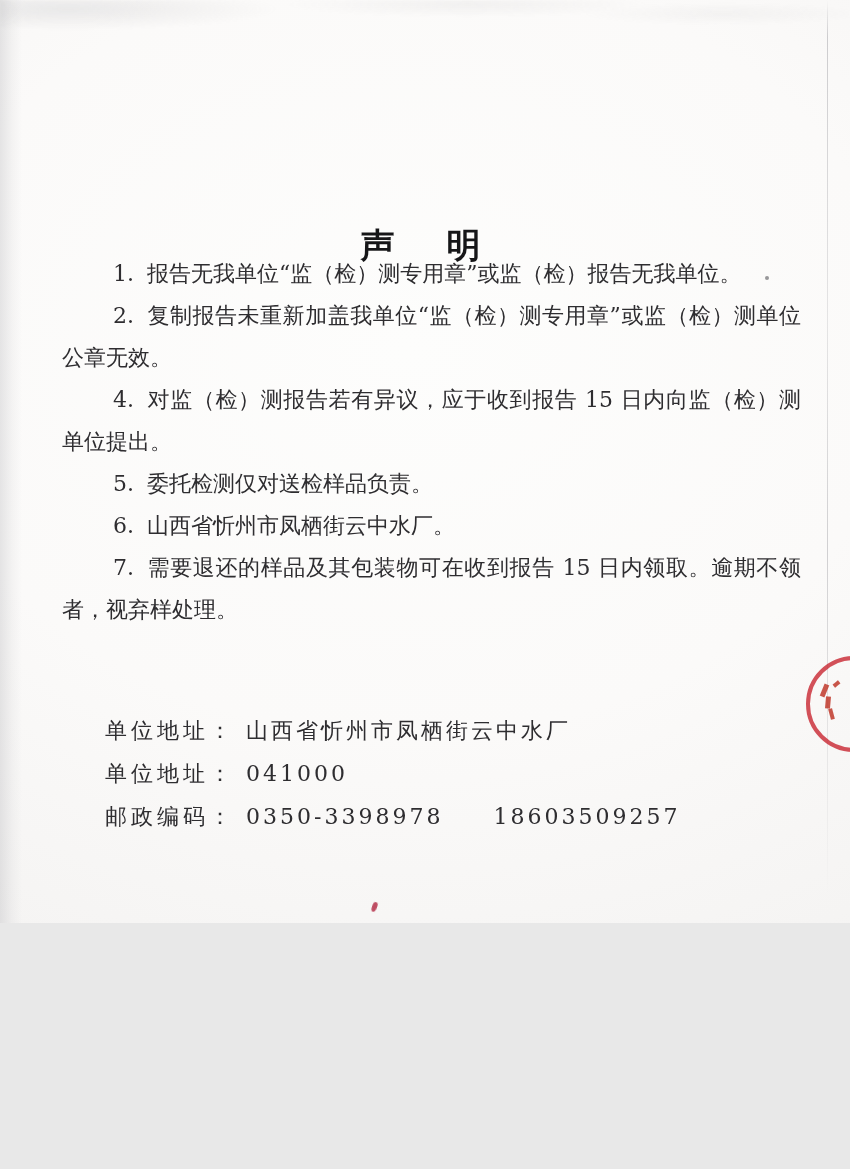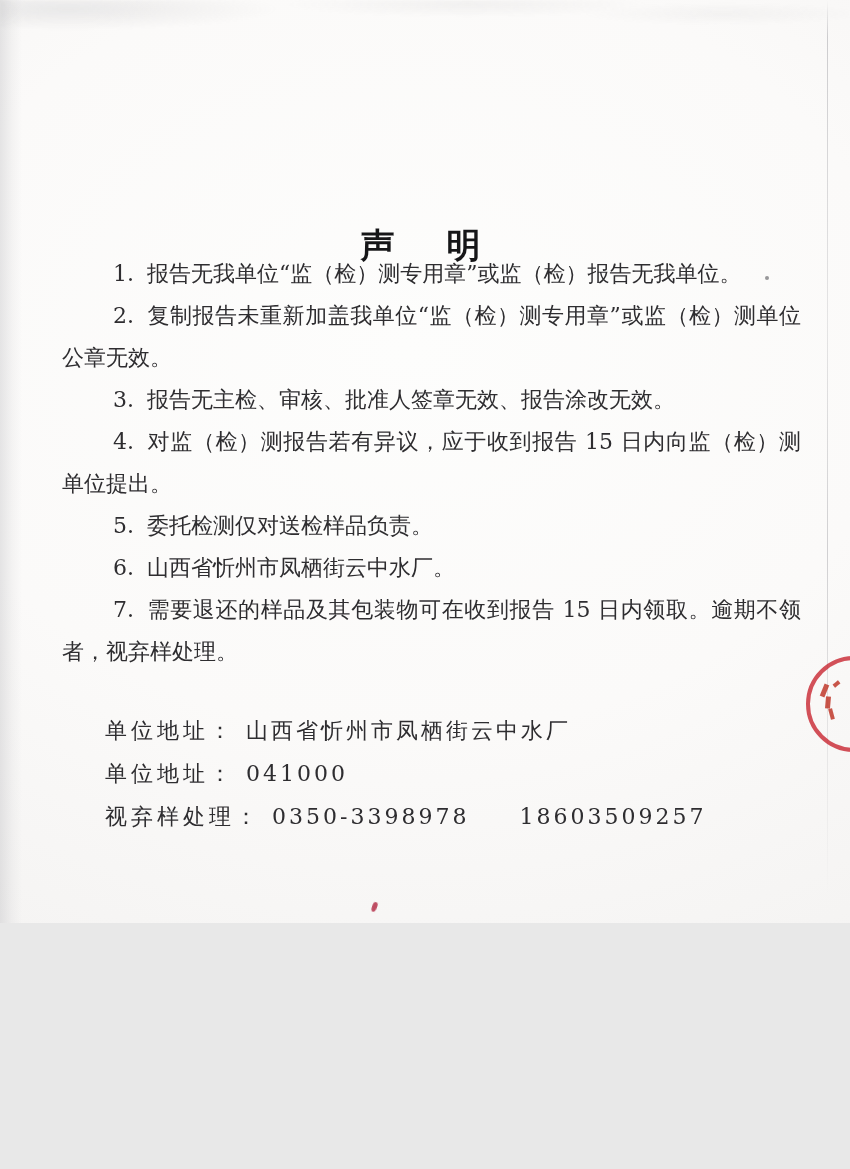--- a/index.html
+++ b/index.html
@@ -108,31 +108,30 @@
 
   <div class="left-scan-edge"></div>
   <div class="top-scan-edge"></div>
   <div class="crease-line"></div>
 
   <h1 class="doc-title">声　明</h1>
 
   <div class="statements">
     <p><span class="stmt-no">1.</span><span>报告无我单位“监（检）测专用章”或监（检）报告无我单位。</span></p>
     <p><span class="stmt-no">2.</span><span>复制报告未重新加盖我单位“监（检）测专用章”或监（检）测单位公章无效。</span></p>
-    <p><span class="stmt-no">3.</span><span>报告无主检、审核、批准人签章无效、报告涂改无效。</span></p>
     <p><span class="stmt-no">4.</span><span>对监（检）测报告若有异议，应于收到报告 15 日内向监（检）测单位提出。</span></p>
     <p><span class="stmt-no">5.</span><span>委托检测仅对送检样品负责。</span></p>
     <p><span class="stmt-no">6.</span><span>山西省忻州市凤栖街云中水厂。</span></p>
     <p><span class="stmt-no">7.</span><span>需要退还的样品及其包装物可在收到报告 15 日内领取。逾期不领者，视弃样处理。</span></p>
   </div>
 
   <div class="contact">
     <div class="contact-row"><span class="contact-label">单位地址：</span><span class="contact-value">山西省忻州市凤栖街云中水厂</span></div>
     <div class="contact-row"><span class="contact-label">单位地址：</span><span class="contact-value">041000</span></div>
-    <div class="contact-row"><span class="contact-label">视弃样处理：</span><span class="contact-value">0350-3398978</span><span class="contact-value2">18603509257</span></div>
+    <div class="contact-row"><span class="contact-label">邮政编码：</span><span class="contact-value">0350-3398978</span><span class="contact-value2">18603509257</span></div>
   </div>
 
   <div class="red-seal"></div>
   <div class="seal-mark m1"></div>
   <div class="seal-mark m2"></div>
   <div class="seal-mark m3"></div>
   <div class="seal-mark m4"></div>
 
   <div class="red-ink-speck"></div>
   <div class="dust-speck"></div>

